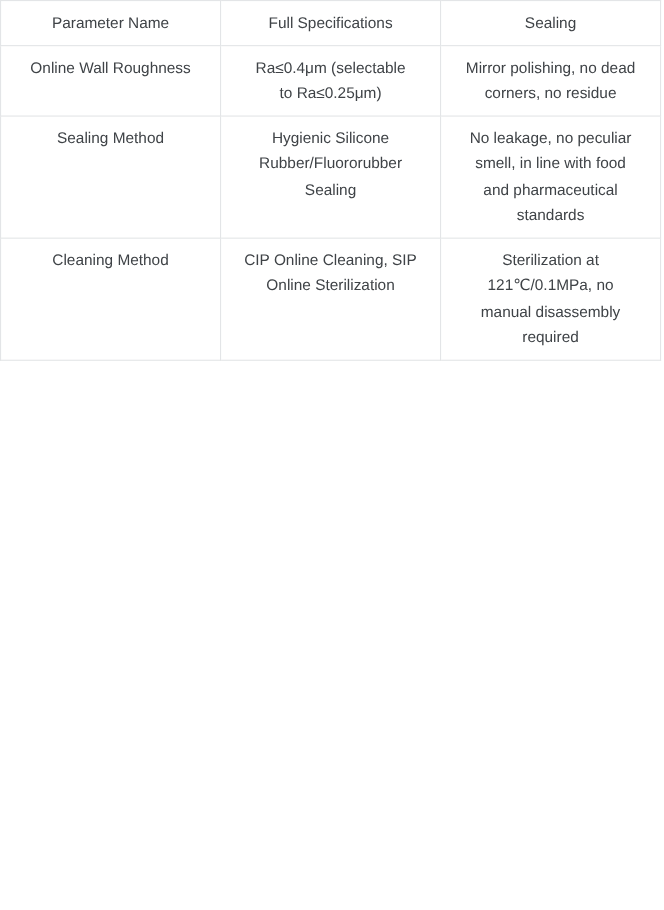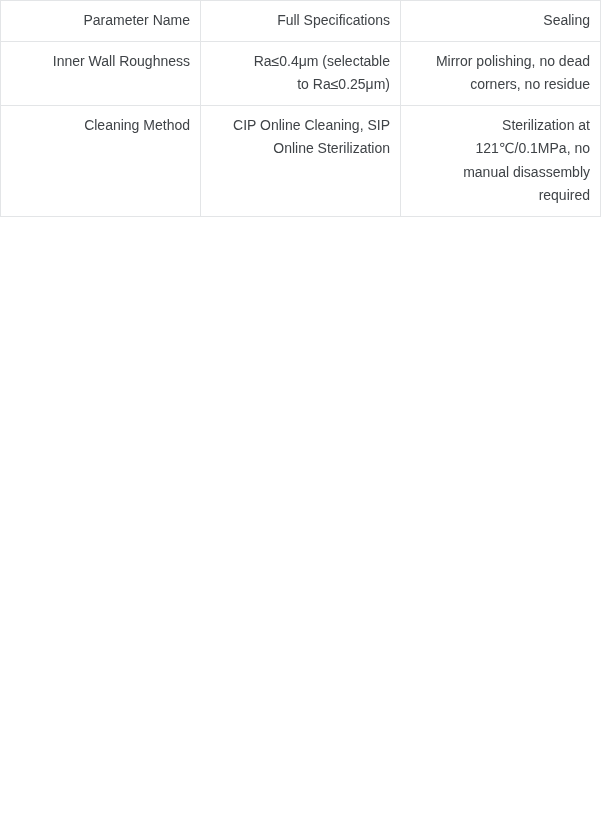--- a/index.html
+++ b/index.html
@@ -23,21 +23,21 @@
     table-layout: fixed;
     width: 600px;
     background: var(--bg-color);
     font-size: 14px;
     color: var(--text-color);
   }
   .spec-table th,
   .spec-table td {
     border: 1px solid var(--border-color);
     padding: 8px 10px;
-    text-align: right;
+    text-align: center;
     vertical-align: top;
     font-weight: 400;
     line-height: 23.5px;
     white-space: pre-line;
     overflow: hidden;
   }
   .spec-table col { width: 200px; }
 </style>
 </head>
 <body>
@@ -50,25 +50,35 @@
     </colgroup>
   <thead>
     <tr>
       <th>Parameter Name</th>
       <th>Full Specifications</th>
       <th>Sealing</th>
     </tr>
   </thead>
   <tbody>
     <tr>
-      <td>Inner Wall Roughness</td>
+      <td>Online Wall Roughness</td>
       <td>Ra≤0.4μm (selectable
 to Ra≤0.25μm)</td>
       <td>Mirror polishing, no dead
 corners, no residue</td>
+    </tr>
+    <tr>
+      <td>Sealing Method</td>
+      <td>Hygienic Silicone
+Rubber/Fluororubber
+Sealing</td>
+      <td>No leakage, no peculiar
+smell, in line with food
+and pharmaceutical
+standards</td>
     </tr>
     <tr>
       <td>Cleaning Method</td>
       <td>CIP Online Cleaning, SIP
 Online Sterilization</td>
       <td>Sterilization at
 121℃/0.1MPa, no
 manual disassembly
 required</td>
     </tr>

